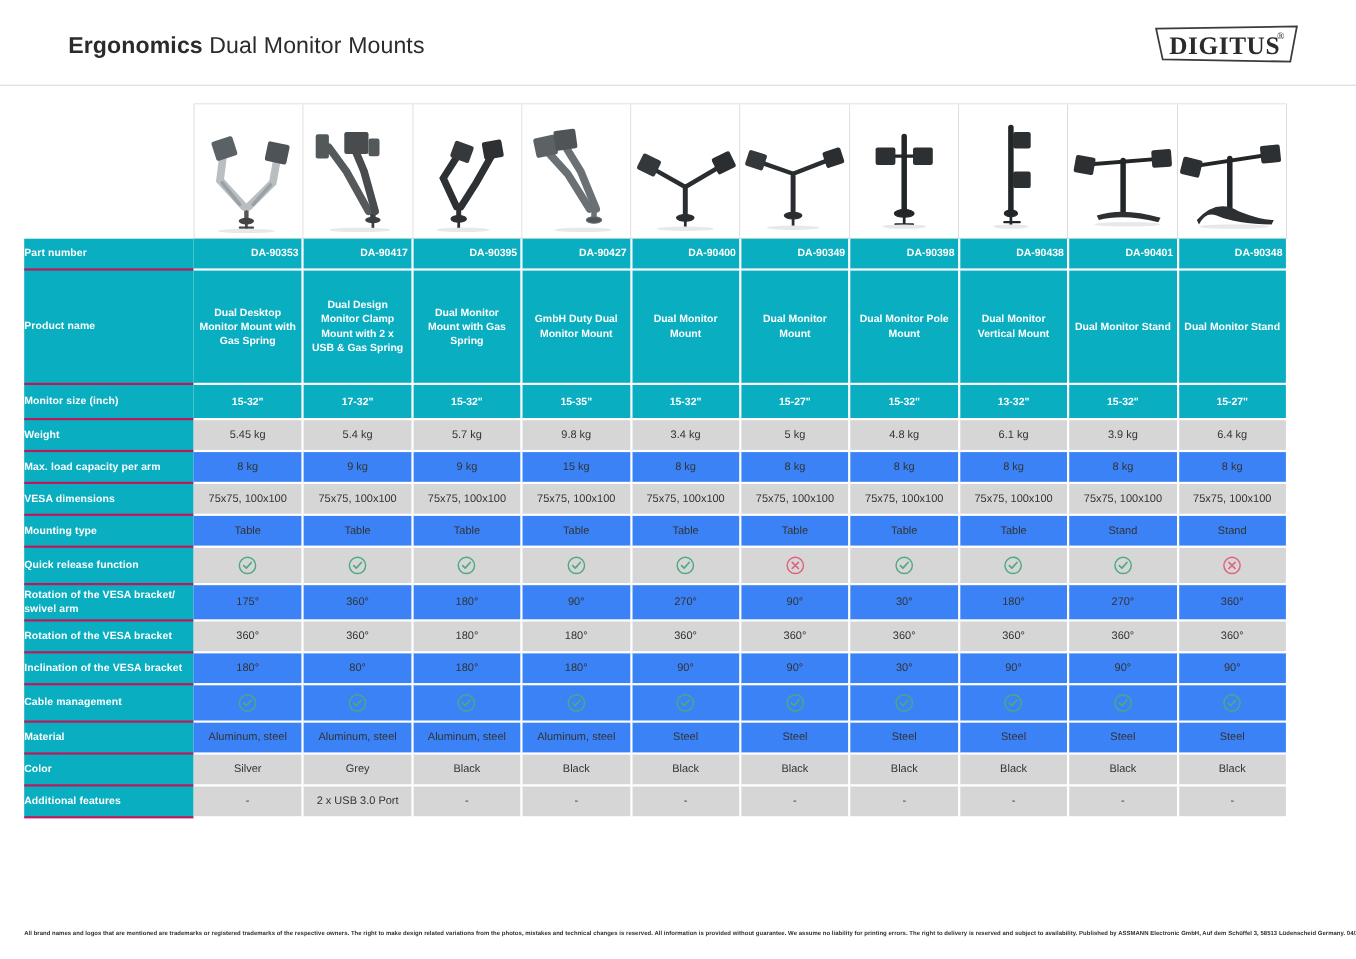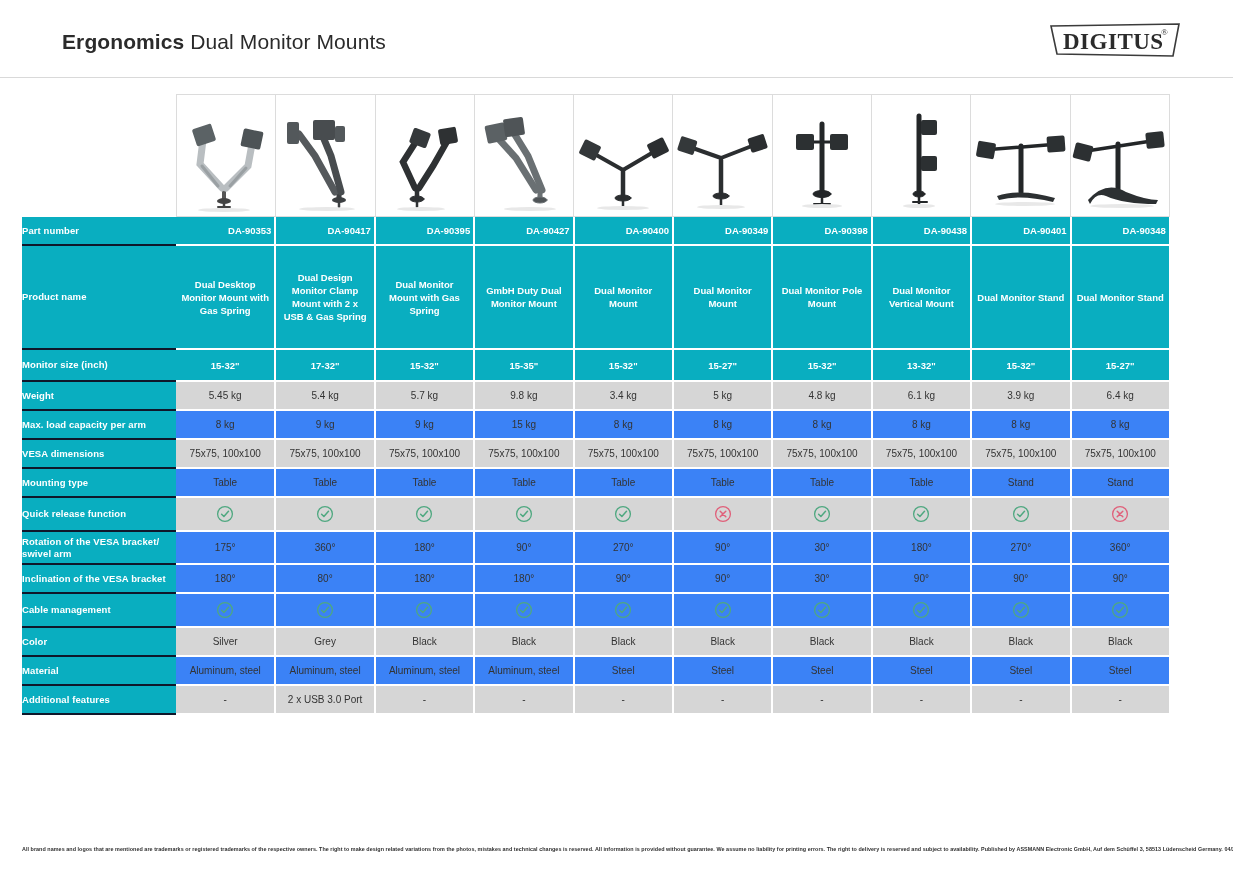--- a/index.html
+++ b/index.html
@@ -60,21 +60,21 @@
 
   .tbl td, .tbl th { padding: 0; vertical-align: middle; }
 
   .rowlabel {
     background: #09aec0;
     color: #ffffff;
     font-size: 9.5px;
     font-weight: bold;
     padding: 5px 9px;
     line-height: 12px;
-    border-bottom: 2px solid #0f172a;
+    border-bottom: 2px solid #be185d;
     text-align: left;
     letter-spacing: .1px;
   }
   td.cell {
     text-align: center;
     font-size: 10px;
     color: #333333;
     line-height: 13px;
     padding: 7px 3px;
     border-right: 2px solid #ffffff;
@@ -449,20 +449,33 @@
         <td class="cell">180°</td>
         <td class="cell">90°</td>
         <td class="cell">270°</td>
         <td class="cell">90°</td>
         <td class="cell">30°</td>
         <td class="cell">180°</td>
         <td class="cell">270°</td>
         <td class="cell">360°</td>
       </tr>
 
+      <tr class="r-std r-dark">
+        <td class="rowlabel">Rotation of the VESA bracket</td>
+        <td class="cell">360°</td>
+        <td class="cell">360°</td>
+        <td class="cell">180°</td>
+        <td class="cell">180°</td>
+        <td class="cell">360°</td>
+        <td class="cell">360°</td>
+        <td class="cell">360°</td>
+        <td class="cell">360°</td>
+        <td class="cell">360°</td>
+        <td class="cell">360°</td>
+      </tr>
 
       <tr class="r-std r-light">
         <td class="rowlabel">Inclination of the VESA bracket</td>
         <td class="cell">180°</td>
         <td class="cell">80°</td>
         <td class="cell">180°</td>
         <td class="cell">180°</td>
         <td class="cell">90°</td>
         <td class="cell">90°</td>
         <td class="cell">30°</td>
@@ -507,51 +520,51 @@
                 <path d="M5.6 9.2 L7.9 11.5 L12.5 6.3" fill="none" stroke="#4fa880" stroke-width="1.5" stroke-linecap="round" stroke-linejoin="round"></path>
               </svg></span></td>
         <td class="cell"><span class="icn"><svg width="18" height="18" viewBox="0 0 18 18">
                 <circle cx="9" cy="9" r="7.4" fill="none" stroke="#4fa880" stroke-width="1.3"></circle>
                 <path d="M5.6 9.2 L7.9 11.5 L12.5 6.3" fill="none" stroke="#4fa880" stroke-width="1.5" stroke-linecap="round" stroke-linejoin="round"></path>
               </svg></span></td>
         <td class="cell"><span class="icn"><svg width="18" height="18" viewBox="0 0 18 18">
                 <circle cx="9" cy="9" r="7.4" fill="none" stroke="#4fa880" stroke-width="1.3"></circle>
                 <path d="M5.6 9.2 L7.9 11.5 L12.5 6.3" fill="none" stroke="#4fa880" stroke-width="1.5" stroke-linecap="round" stroke-linejoin="round"></path>
               </svg></span></td>
-      </tr>
-
-      <tr class="r-std r-dark">
-        <td class="rowlabel">Color</td>
-        <td class="cell">Silver</td>
-        <td class="cell">Grey</td>
-        <td class="cell">Black</td>
-        <td class="cell">Black</td>
-        <td class="cell">Black</td>
-        <td class="cell">Black</td>
-        <td class="cell">Black</td>
-        <td class="cell">Black</td>
-        <td class="cell">Black</td>
-        <td class="cell">Black</td>
       </tr>
 
       <tr class="r-std r-light">
         <td class="rowlabel">Material</td>
         <td class="cell">Aluminum, steel</td>
         <td class="cell">Aluminum, steel</td>
         <td class="cell">Aluminum, steel</td>
         <td class="cell">Aluminum, steel</td>
         <td class="cell">Steel</td>
         <td class="cell">Steel</td>
         <td class="cell">Steel</td>
         <td class="cell">Steel</td>
         <td class="cell">Steel</td>
         <td class="cell">Steel</td>
       </tr>
 
       <tr class="r-std r-dark">
+        <td class="rowlabel">Color</td>
+        <td class="cell">Silver</td>
+        <td class="cell">Grey</td>
+        <td class="cell">Black</td>
+        <td class="cell">Black</td>
+        <td class="cell">Black</td>
+        <td class="cell">Black</td>
+        <td class="cell">Black</td>
+        <td class="cell">Black</td>
+        <td class="cell">Black</td>
+        <td class="cell">Black</td>
+      </tr>
+
+      <tr class="r-std r-dark">
         <td class="rowlabel">Additional features</td>
         <td class="cell">-</td>
         <td class="cell">2 x USB 3.0 Port</td>
         <td class="cell">-</td>
         <td class="cell">-</td>
         <td class="cell">-</td>
         <td class="cell">-</td>
         <td class="cell">-</td>
         <td class="cell">-</td>
         <td class="cell">-</td>

